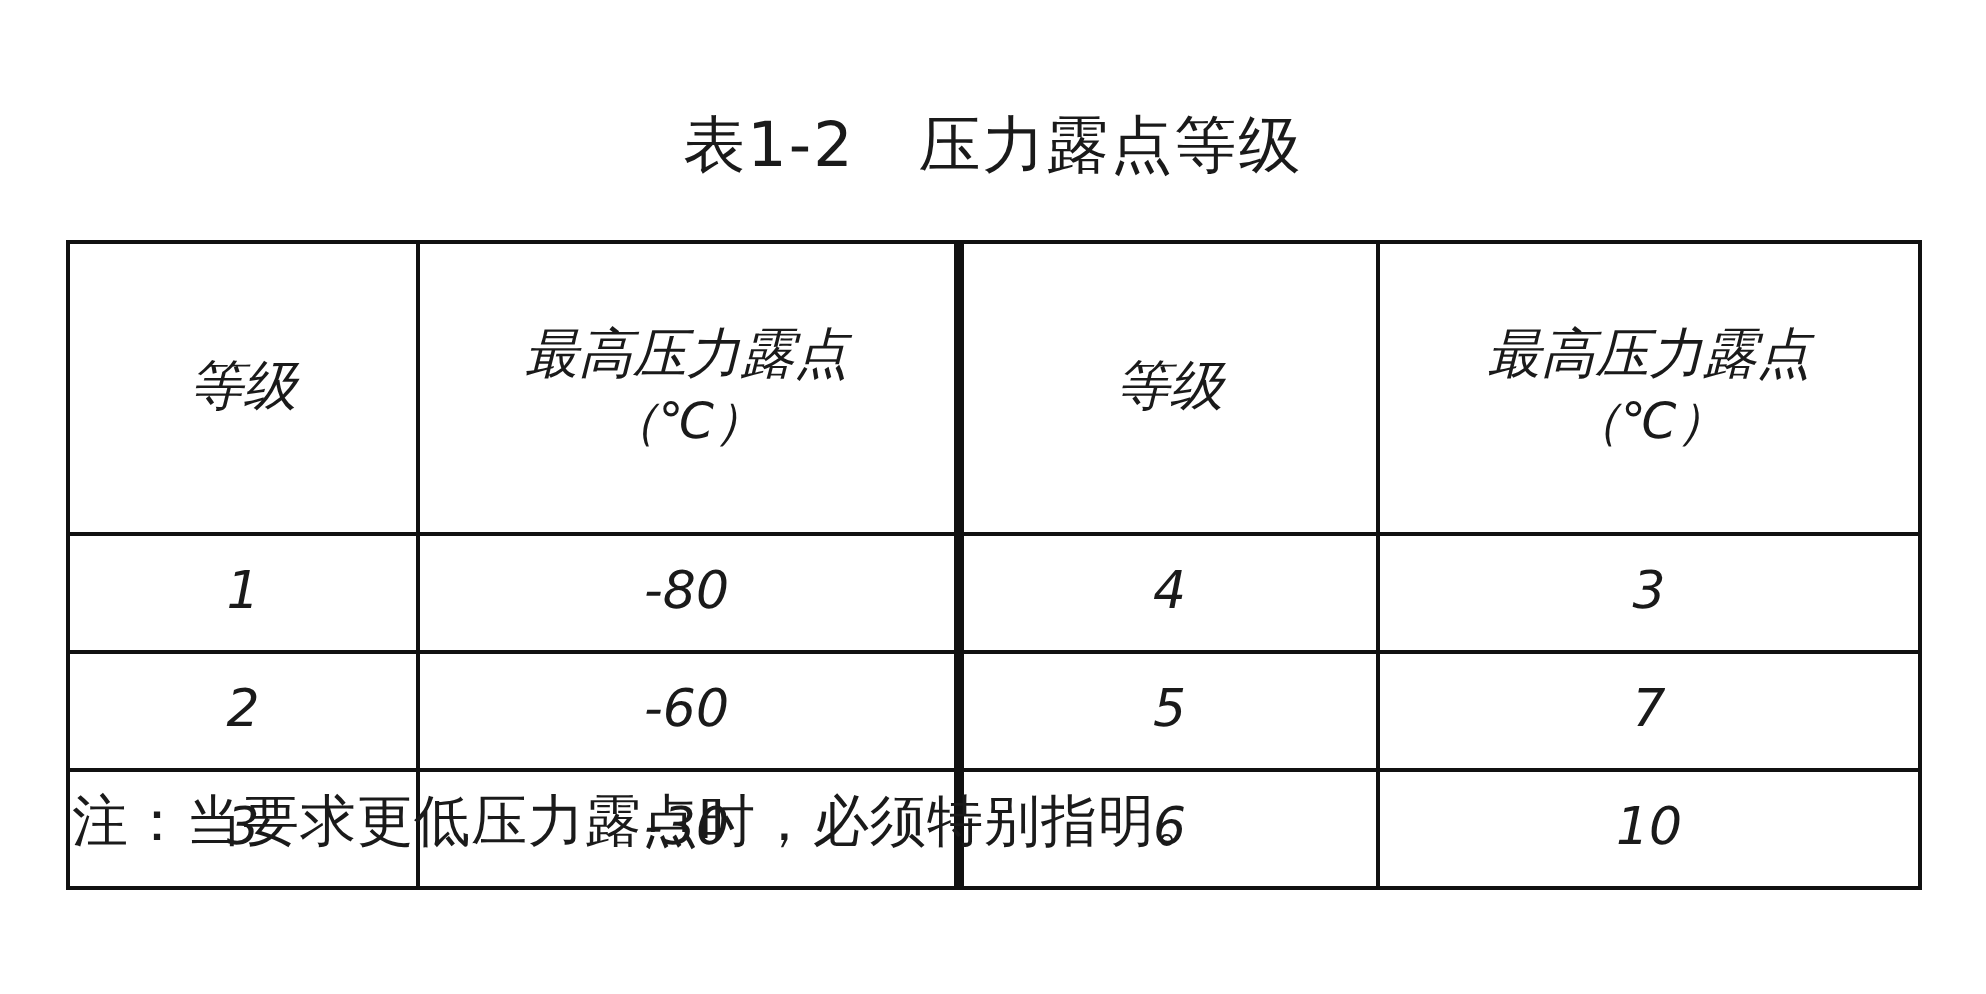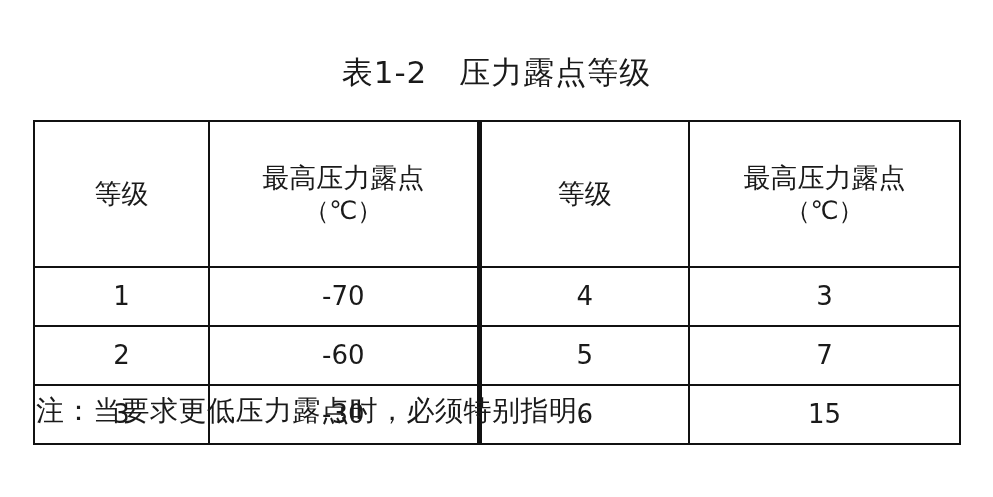--- a/index.html
+++ b/index.html
@@ -28,20 +28,21 @@
     text-align: center;
     font-size: 31px;
     letter-spacing: 1px;
     white-space: pre;
   }
   .table-wrap {
     position: absolute;
     left: 33px;
     top: 120px;
     width: 926px;
+    font-style: italic;
   }
   table.dewpoint {
     border-collapse: collapse;
     width: 926px;
     table-layout: fixed;
   }
   table.dewpoint td {
     border: 2px solid #111111;
     text-align: center;
     vertical-align: middle;
@@ -103,37 +104,37 @@
           </td>
           <td>等级</td>
           <td>
             <span>最高压力露点</span>
             <span class="unit-line">（℃）</span>
           </td>
         </tr>
 
         <tr class="body">
           <td>1</td>
-          <td class="split-left">-70</td>
+          <td class="split-left">-80</td>
           <td>4</td>
           <td>3</td>
         </tr>
 
         <tr class="body">
           <td>2</td>
           <td class="split-left">-60</td>
           <td>5</td>
           <td>7</td>
         </tr>
 
         <tr class="body">
           <td>3</td>
           <td class="split-left">-30</td>
           <td>6</td>
-          <td>15</td>
+          <td>10</td>
         </tr>
       </tbody>
     </table>
   </div>
 
   <div class="note">注：当要求更低压力露点时，必须特别指明。</div>
 
 </div>
 
 </body></html>

